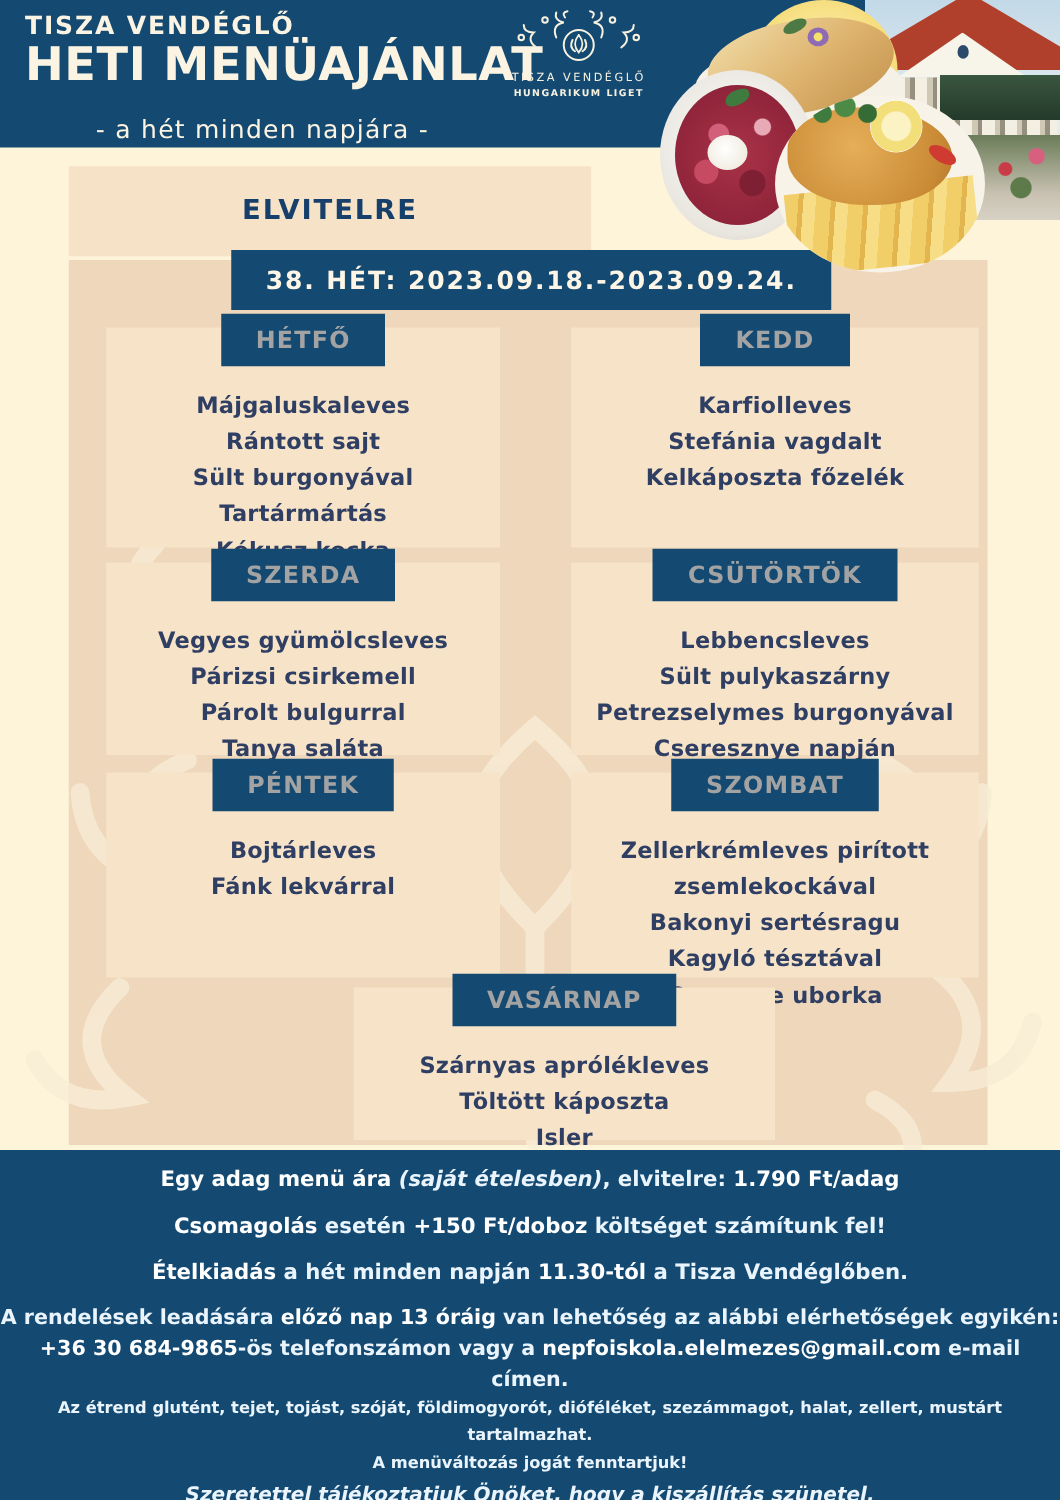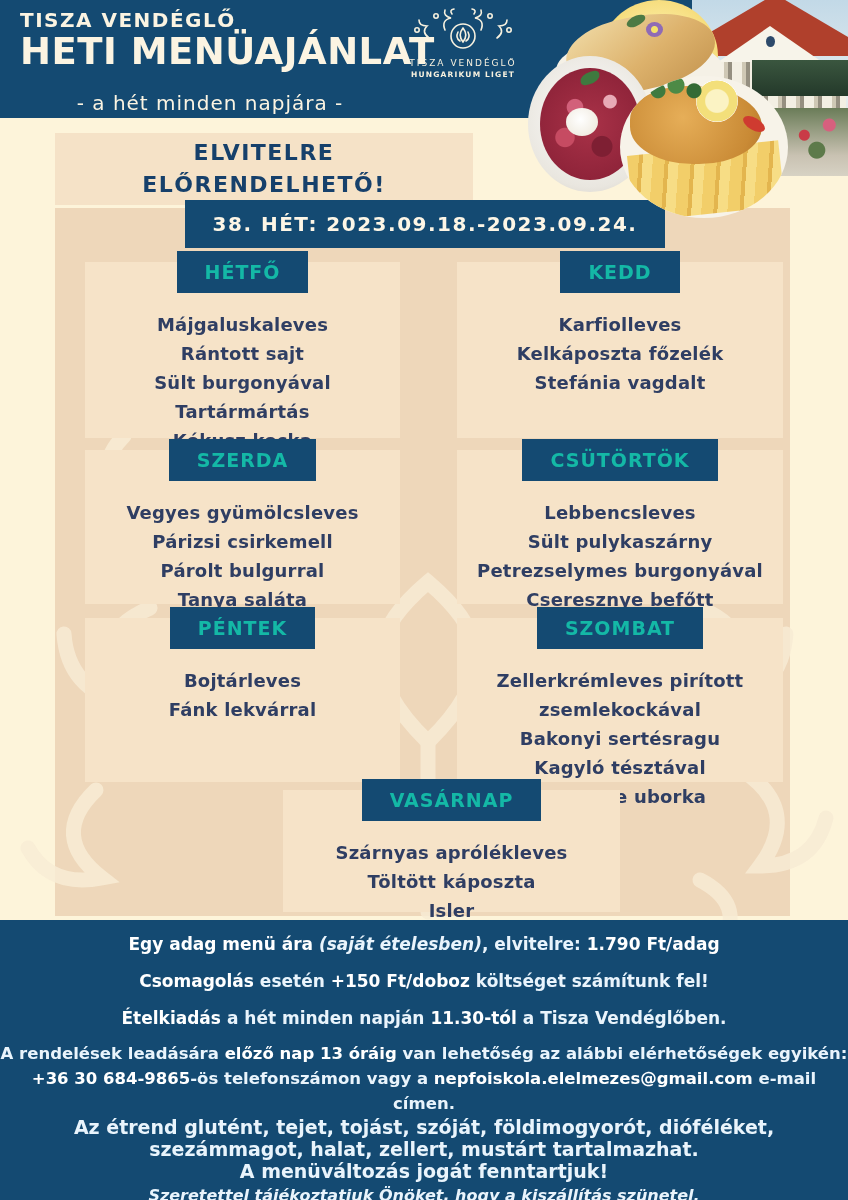--- a/index.html
+++ b/index.html
@@ -74,32 +74,32 @@
   .backdrop{position:absolute;left:55px;top:208px;width:735px;height:708px;background:#eed7ba;z-index:1;}
   .takeaway{position:absolute;left:55px;top:133px;width:418px;height:72px;background:#f5e2c7;z-index:2;
             display:flex;flex-direction:column;justify-content:center;text-align:center;
             color:#16406b;font-weight:bold;font-size:22px;letter-spacing:1.5px;line-height:1.45;}
   .week-banner{position:absolute;left:185px;top:200px;width:480px;height:48px;background:#144a72;z-index:4;
             color:#fdf6e6;font-weight:bold;font-size:20px;letter-spacing:1.5px;text-align:center;line-height:48px;}
 
   .watermark{position:absolute;left:0;top:0;z-index:2;pointer-events:none;}
 
   .day-card{position:absolute;background:#f6e3c8;z-index:3;text-align:center;}
-  .day-header{display:inline-block;background:#144a72;color:#14b8a6;font-weight:bold;font-size:19px;
+  .day-header{display:inline-block;background:#144a72;color:#a3a3a3;font-weight:bold;font-size:19px;
               letter-spacing:1px;padding:10px 28px;transform:translateY(-11px);}
   .day-items{margin-top:6px;}
   .menu-item{font-size:18px;font-weight:600;color:#2f3e63;line-height:29px;padding:0 8px;letter-spacing:0.2px;}
 
   
   .footer{position:absolute;left:0;top:920px;width:848px;height:280px;background:#144a72;z-index:4;
           color:#e9f4fc;text-align:center;}
   .footer p{margin:0;font-weight:bold;}
   .f1{font-size:17px;margin-top:12px !important;line-height:25px;}
   .f2{font-size:16.5px;line-height:25px;}
-  .fsmall{font-size:19px;line-height:22px;}
+  .fsmall{font-size:13px;line-height:22px;}
   .fitalic{font-size:16px;font-style:italic;font-weight:600;line-height:24px;margin-top:2px !important;}
   .fgap{height:10px;}
   .footer b{color:#ffffff;}
 </style>
 </head>
 <body>
 
 <div class="poster">
 
   <div class="top-band"></div>
@@ -169,61 +169,60 @@
       <path d="M700 608 q70 30 24 96 q58 -14 62 -70"></path>
       <path d="M96 790 q-48 46 6 88 q-52 10 -74 -30"></path>
       <path d="M742 770 q60 40 18 96 q54 0 66 -48"></path>
       <path d="M700 880 q46 24 22 64"></path>
       <path d="M130 500 q-40 -30 -6 -64"></path>
     </g>
   </svg>
 
   <div class="takeaway">
     <div>ELVITELRE</div>
-    <div>ELŐRENDELHETŐ!</div>
   </div>
   <div class="week-banner">38. HÉT: 2023.09.18.-2023.09.24.</div>
 
   <div class="day-card" style="left:85px;top:262px;width:315px;height:176px;">
     <div class="day-header">HÉTFŐ</div>
     <div class="day-items">
       <div class="menu-item">Májgaluskaleves</div>
       <div class="menu-item">Rántott sajt</div>
       <div class="menu-item">Sült burgonyával</div>
       <div class="menu-item">Tartármártás</div>
       <div class="menu-item">Kókusz kocka</div>
     </div>
   </div>
 
   <div class="day-card" style="left:457px;top:262px;width:326px;height:176px;">
     <div class="day-header">KEDD</div>
     <div class="day-items">
       <div class="menu-item">Karfiolleves</div>
+      <div class="menu-item">Stefánia vagdalt</div>
       <div class="menu-item">Kelkáposzta főzelék</div>
-      <div class="menu-item">Stefánia vagdalt</div>
     </div>
   </div>
 
   <div class="day-card" style="left:85px;top:450px;width:315px;height:154px;">
     <div class="day-header">SZERDA</div>
     <div class="day-items">
       <div class="menu-item">Vegyes gyümölcsleves</div>
       <div class="menu-item">Párizsi csirkemell</div>
       <div class="menu-item">Párolt bulgurral</div>
       <div class="menu-item">Tanya saláta</div>
     </div>
   </div>
 
   <div class="day-card" style="left:457px;top:450px;width:326px;height:154px;">
     <div class="day-header">CSÜTÖRTÖK</div>
     <div class="day-items">
       <div class="menu-item">Lebbencsleves</div>
       <div class="menu-item">Sült pulykaszárny</div>
       <div class="menu-item">Petrezselymes burgonyával</div>
-      <div class="menu-item">Cseresznye befőtt</div>
+      <div class="menu-item">Cseresznye napján</div>
     </div>
   </div>
 
   <div class="day-card" style="left:85px;top:618px;width:315px;height:164px;">
     <div class="day-header">PÉNTEK</div>
     <div class="day-items">
       <div class="menu-item">Bojtárleves</div>
       <div class="menu-item">Fánk lekvárral</div>
     </div>
   </div>

